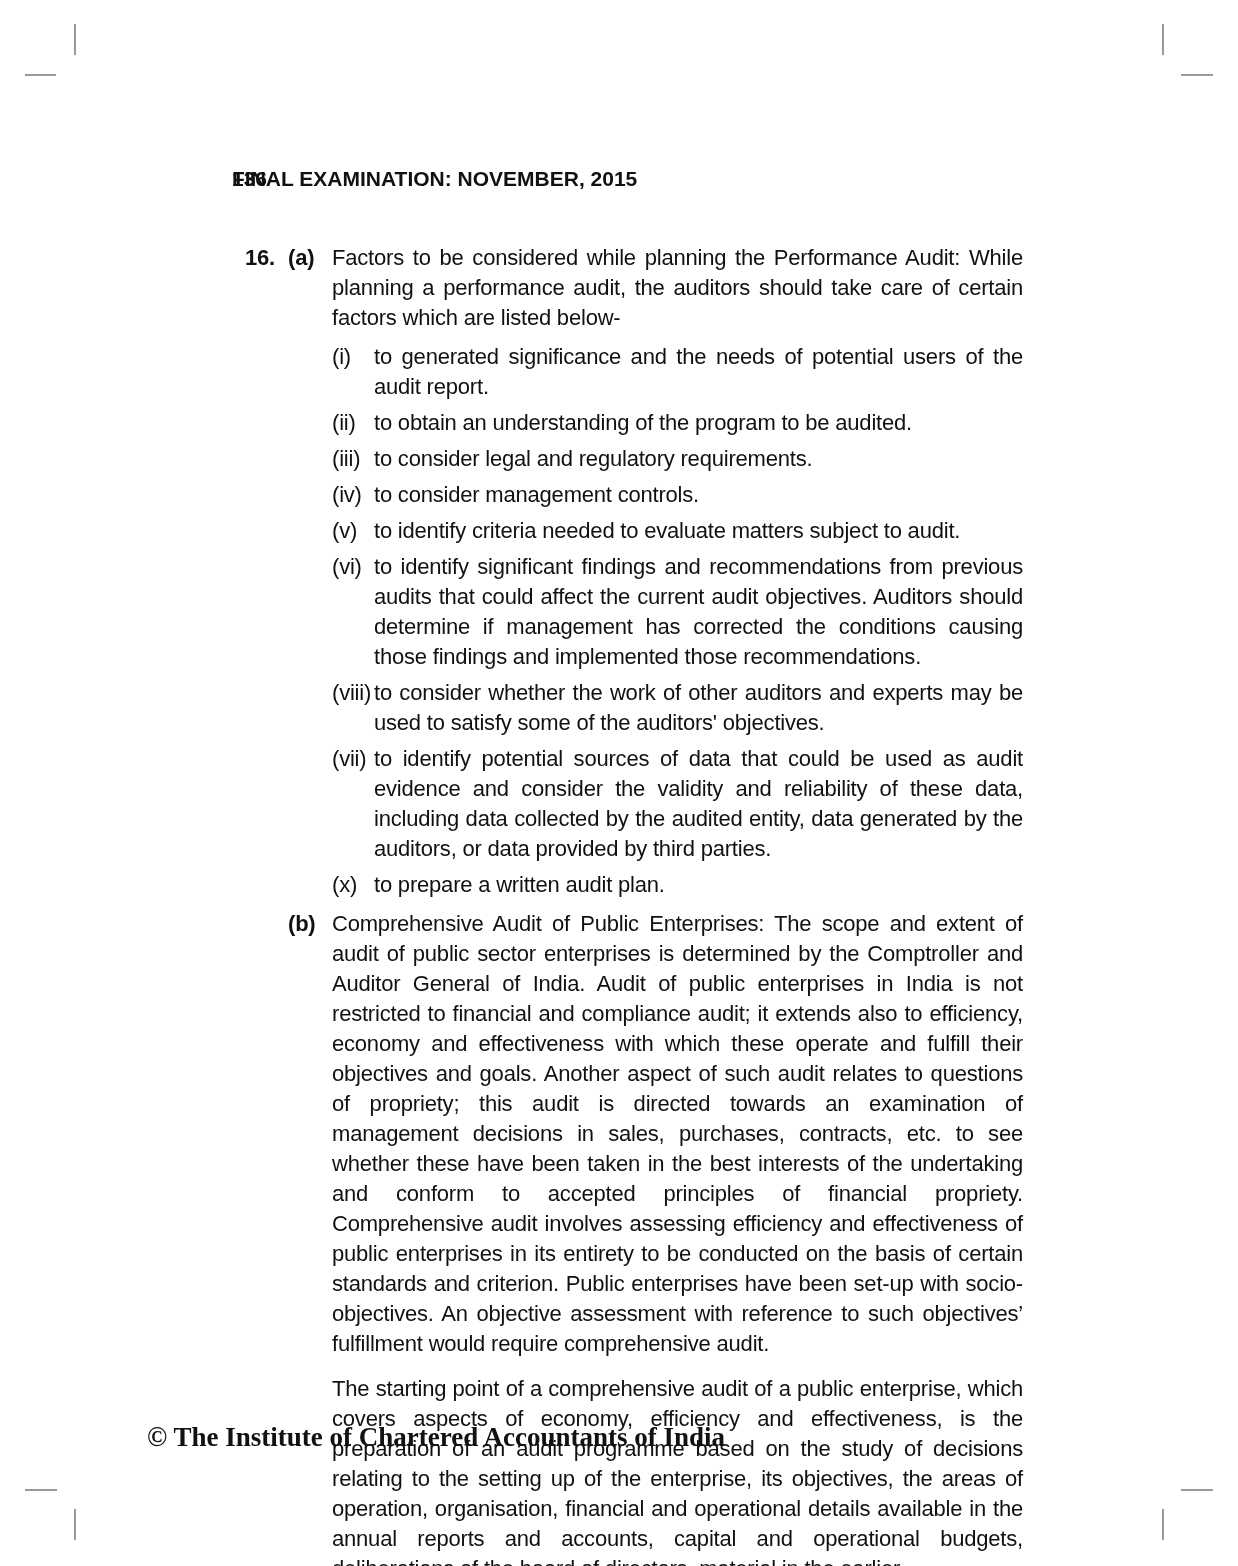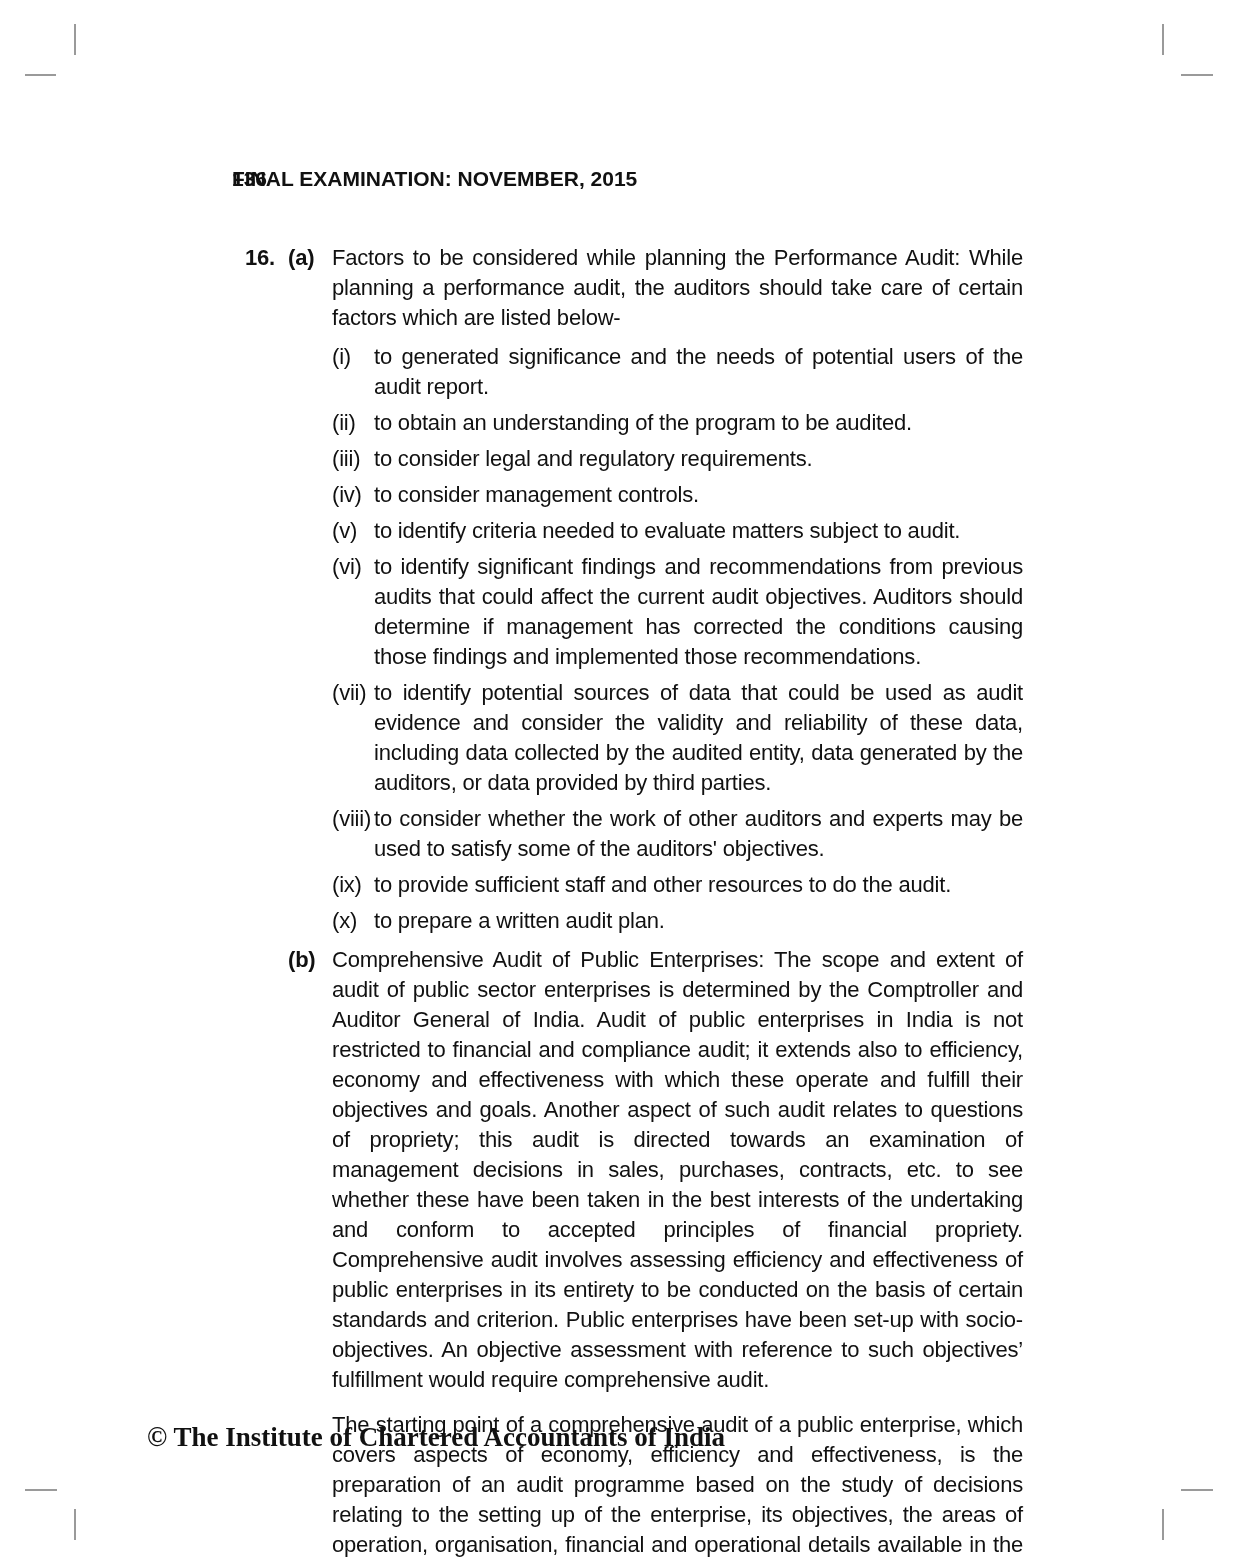--- a/index.html
+++ b/index.html
@@ -106,30 +106,26 @@
         </div>
         <div class="item">
           <span class="item-marker">(v)</span>
           <span>to identify criteria needed to evaluate matters subject to audit.</span>
         </div>
         <div class="item">
           <span class="item-marker">(vi)</span>
           <span>to identify significant findings and recommendations from previous audits that could affect the current audit objectives. Auditors should determine if management has corrected the conditions causing those findings and implemented those recommendations.</span>
         </div>
         <div class="item">
-          <span class="item-marker">(vii)</span>
-          <span>to identify potential sources of data that could be used as audit evidence and consider the validity and reliability of these data, including data collected by the audited entity, data generated by the auditors, or data provided by third parties.</span>
-        </div>
-        <div class="item">
           <span class="item-marker">(viii)</span>
           <span>to consider whether the work of other auditors and experts may be used to satisfy some of the auditors' objectives.</span>
         </div>
         <div class="item">
-          <span class="item-marker">(ix)</span>
-          <span>to provide sufficient staff and other resources to do the audit.</span>
+          <span class="item-marker">(vii)</span>
+          <span>to identify potential sources of data that could be used as audit evidence and consider the validity and reliability of these data, including data collected by the audited entity, data generated by the auditors, or data provided by third parties.</span>
         </div>
         <div class="item">
           <span class="item-marker">(x)</span>
           <span>to prepare a written audit plan.</span>
         </div>
       </div>
 
       <div class="part">
         <span class="part-label">(b)</span>
         <p class="para"><span class="lead">Comprehensive Audit of Public Enterprises:</span> <span>The scope and extent of audit of public sector enterprises is determined by the Comptroller and Auditor General of India. Audit of public enterprises in India is not restricted to financial and compliance audit; it extends also to efficiency, economy and effectiveness with which these operate and fulfill their objectives and goals. Another aspect of such audit relates to questions of propriety; this audit is directed towards an examination of management decisions in sales, purchases, contracts, etc. to see whether these have been taken in the best interests of the undertaking and conform to accepted principles of financial propriety. Comprehensive audit involves assessing efficiency and effectiveness of public enterprises in its entirety to be conducted on the basis of certain standards and criterion. Public enterprises have been set-up with socio-objectives. An objective assessment with reference to such objectives’ fulfillment would require comprehensive audit.</span></p>

